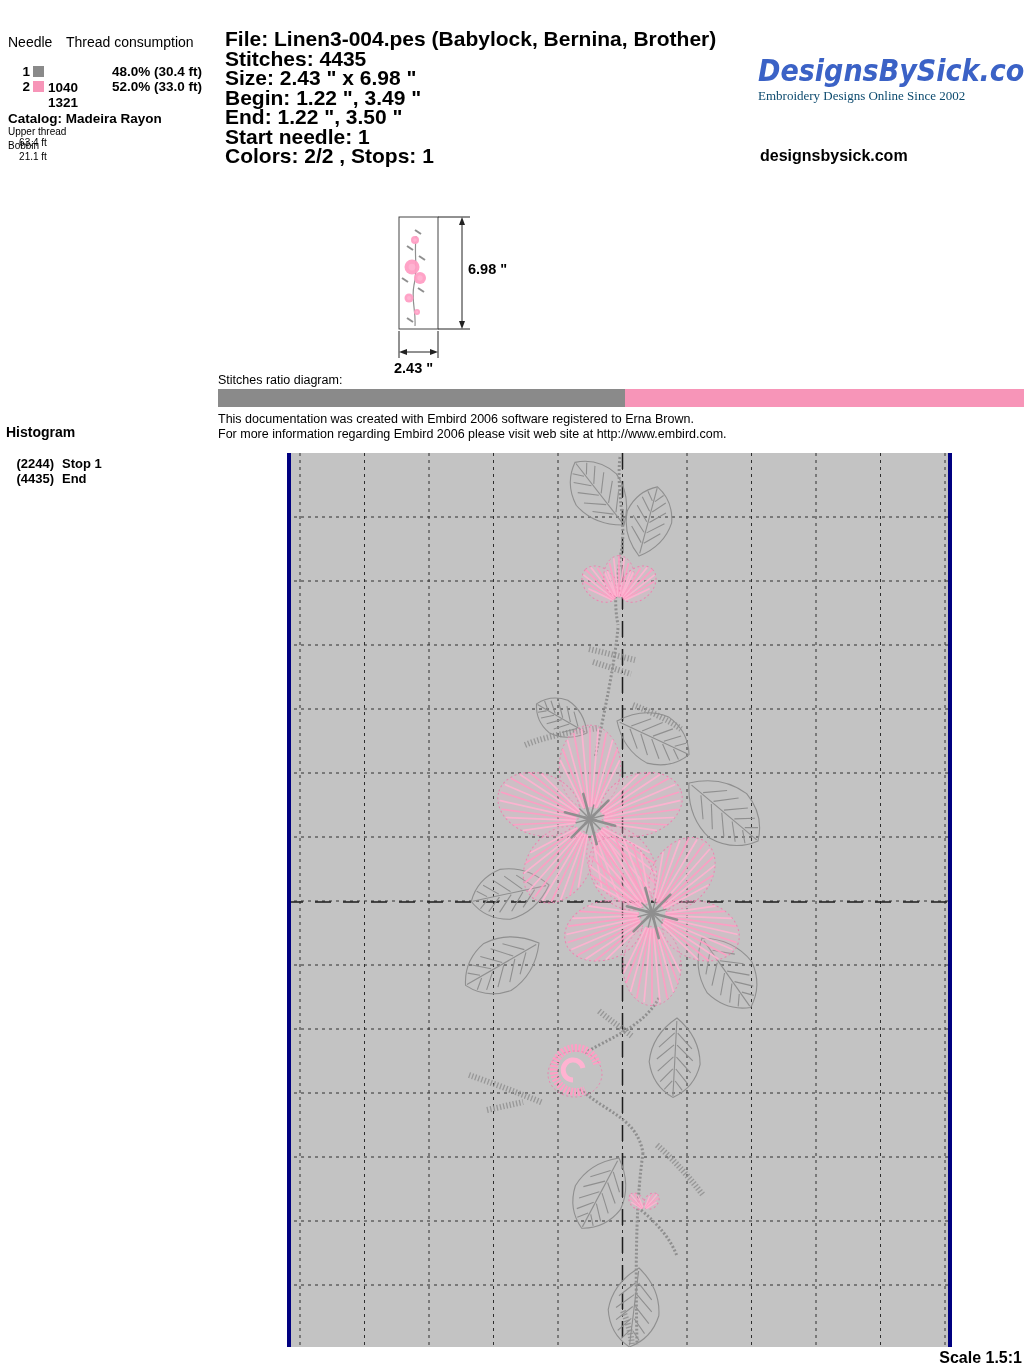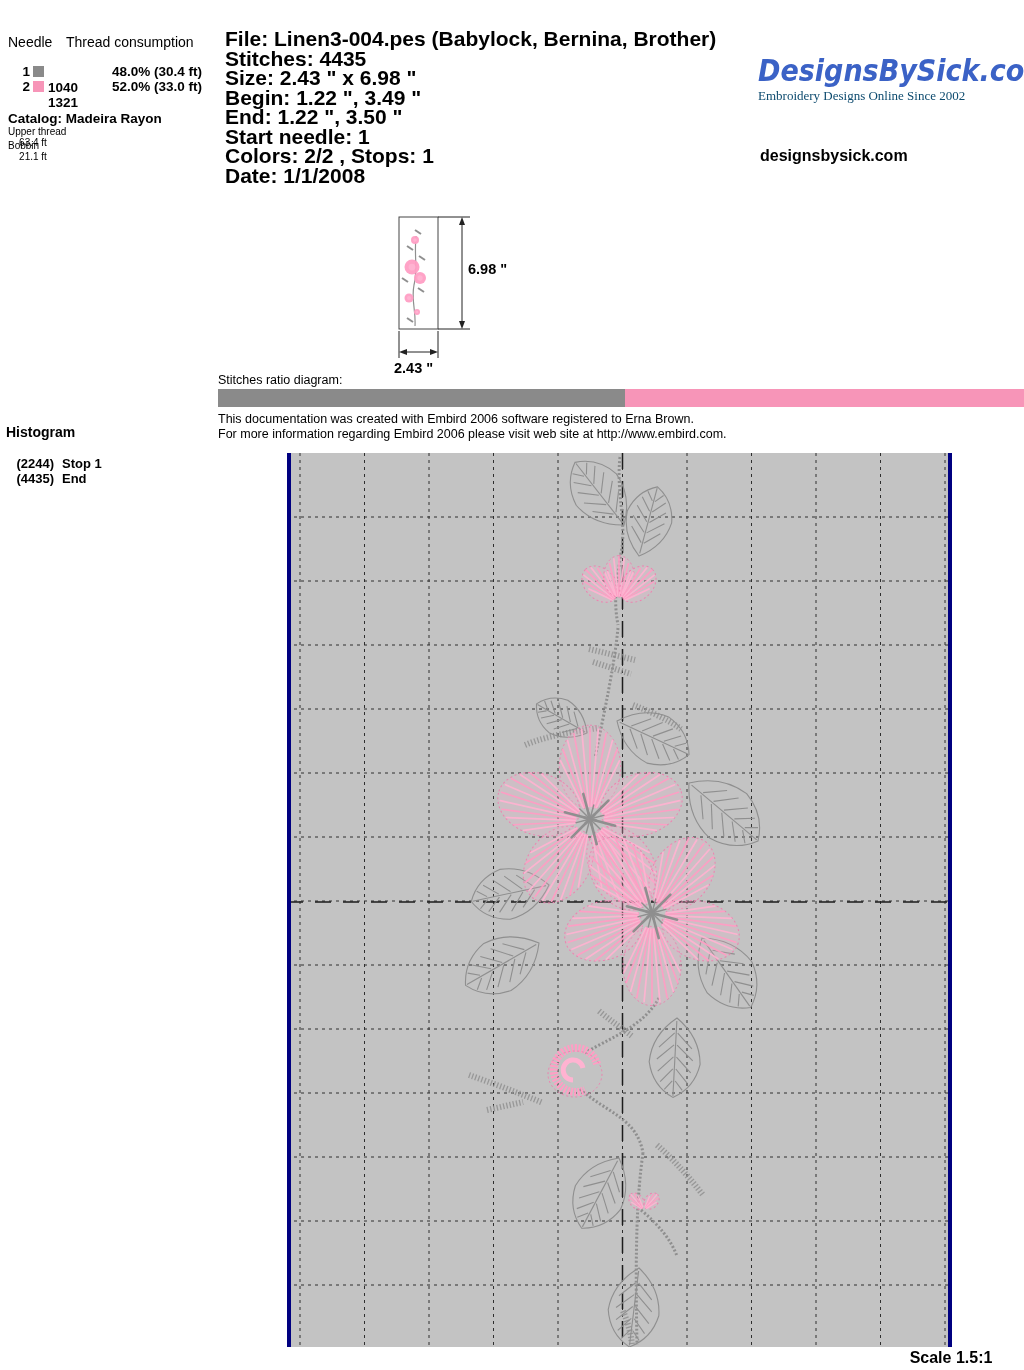--- a/index.html
+++ b/index.html
@@ -53,21 +53,21 @@
   .hist-title { font-weight:bold; font-size:14px; }
   .hist-entries { margin-top:16px; }
   .hist-row { display:flex; font-weight:bold; font-size:13px; height:15px; }
   .hist-row .v { width:48px; text-align:right; }
   .hist-row .l { margin-left:8px; }
 
   
   #canvas { left:287px; top:453px; width:665px; height:894px; }
 
   
-  #scale { left:880px; top:1349px; width:142px; text-align:center; font-weight:bold; font-size:16px; }
+  #scale { left:880px; top:1349px; width:142px; text-align:right; font-weight:bold; font-size:16px; }
 </style>
 </head>
 <body>
 
 <div id="thread-table" class="abs">
   <div class="tt-head">
     <span class="c1">Needle</span>
     <span>Thread consumption</span>
   </div>
   <div class="tt-rows">
@@ -96,21 +96,20 @@
 </div>
 
 <div id="file-info" class="abs">
   <div>File: Linen3-004.pes  (Babylock, Bernina, Brother)</div>
   <div>Stitches: 4435</div>
   <div>Size: 2.43 " x 6.98 "</div>
   <div>Begin: 1.22 ", 3.49 "</div>
   <div>End: 1.22 ", 3.50 "</div>
   <div>Start needle: 1</div>
   <div>Colors: 2/2 , Stops: 1</div>
-  <div>Date: 1/1/2008</div>
 </div>
 
 <div id="logo" class="abs">
   <div class="logo-brand" style="color: rgb(59, 98, 198);">DesignsBySick.com</div>
   <div class="logo-tagline">Embroidery Designs Online Since 2002</div>
 </div>
 <div id="website" class="abs">designsbysick.com</div>
 
 <div id="preview" class="abs">
   <svg id="preview-svg" width="210" height="180" viewBox="0 0 210 180">

